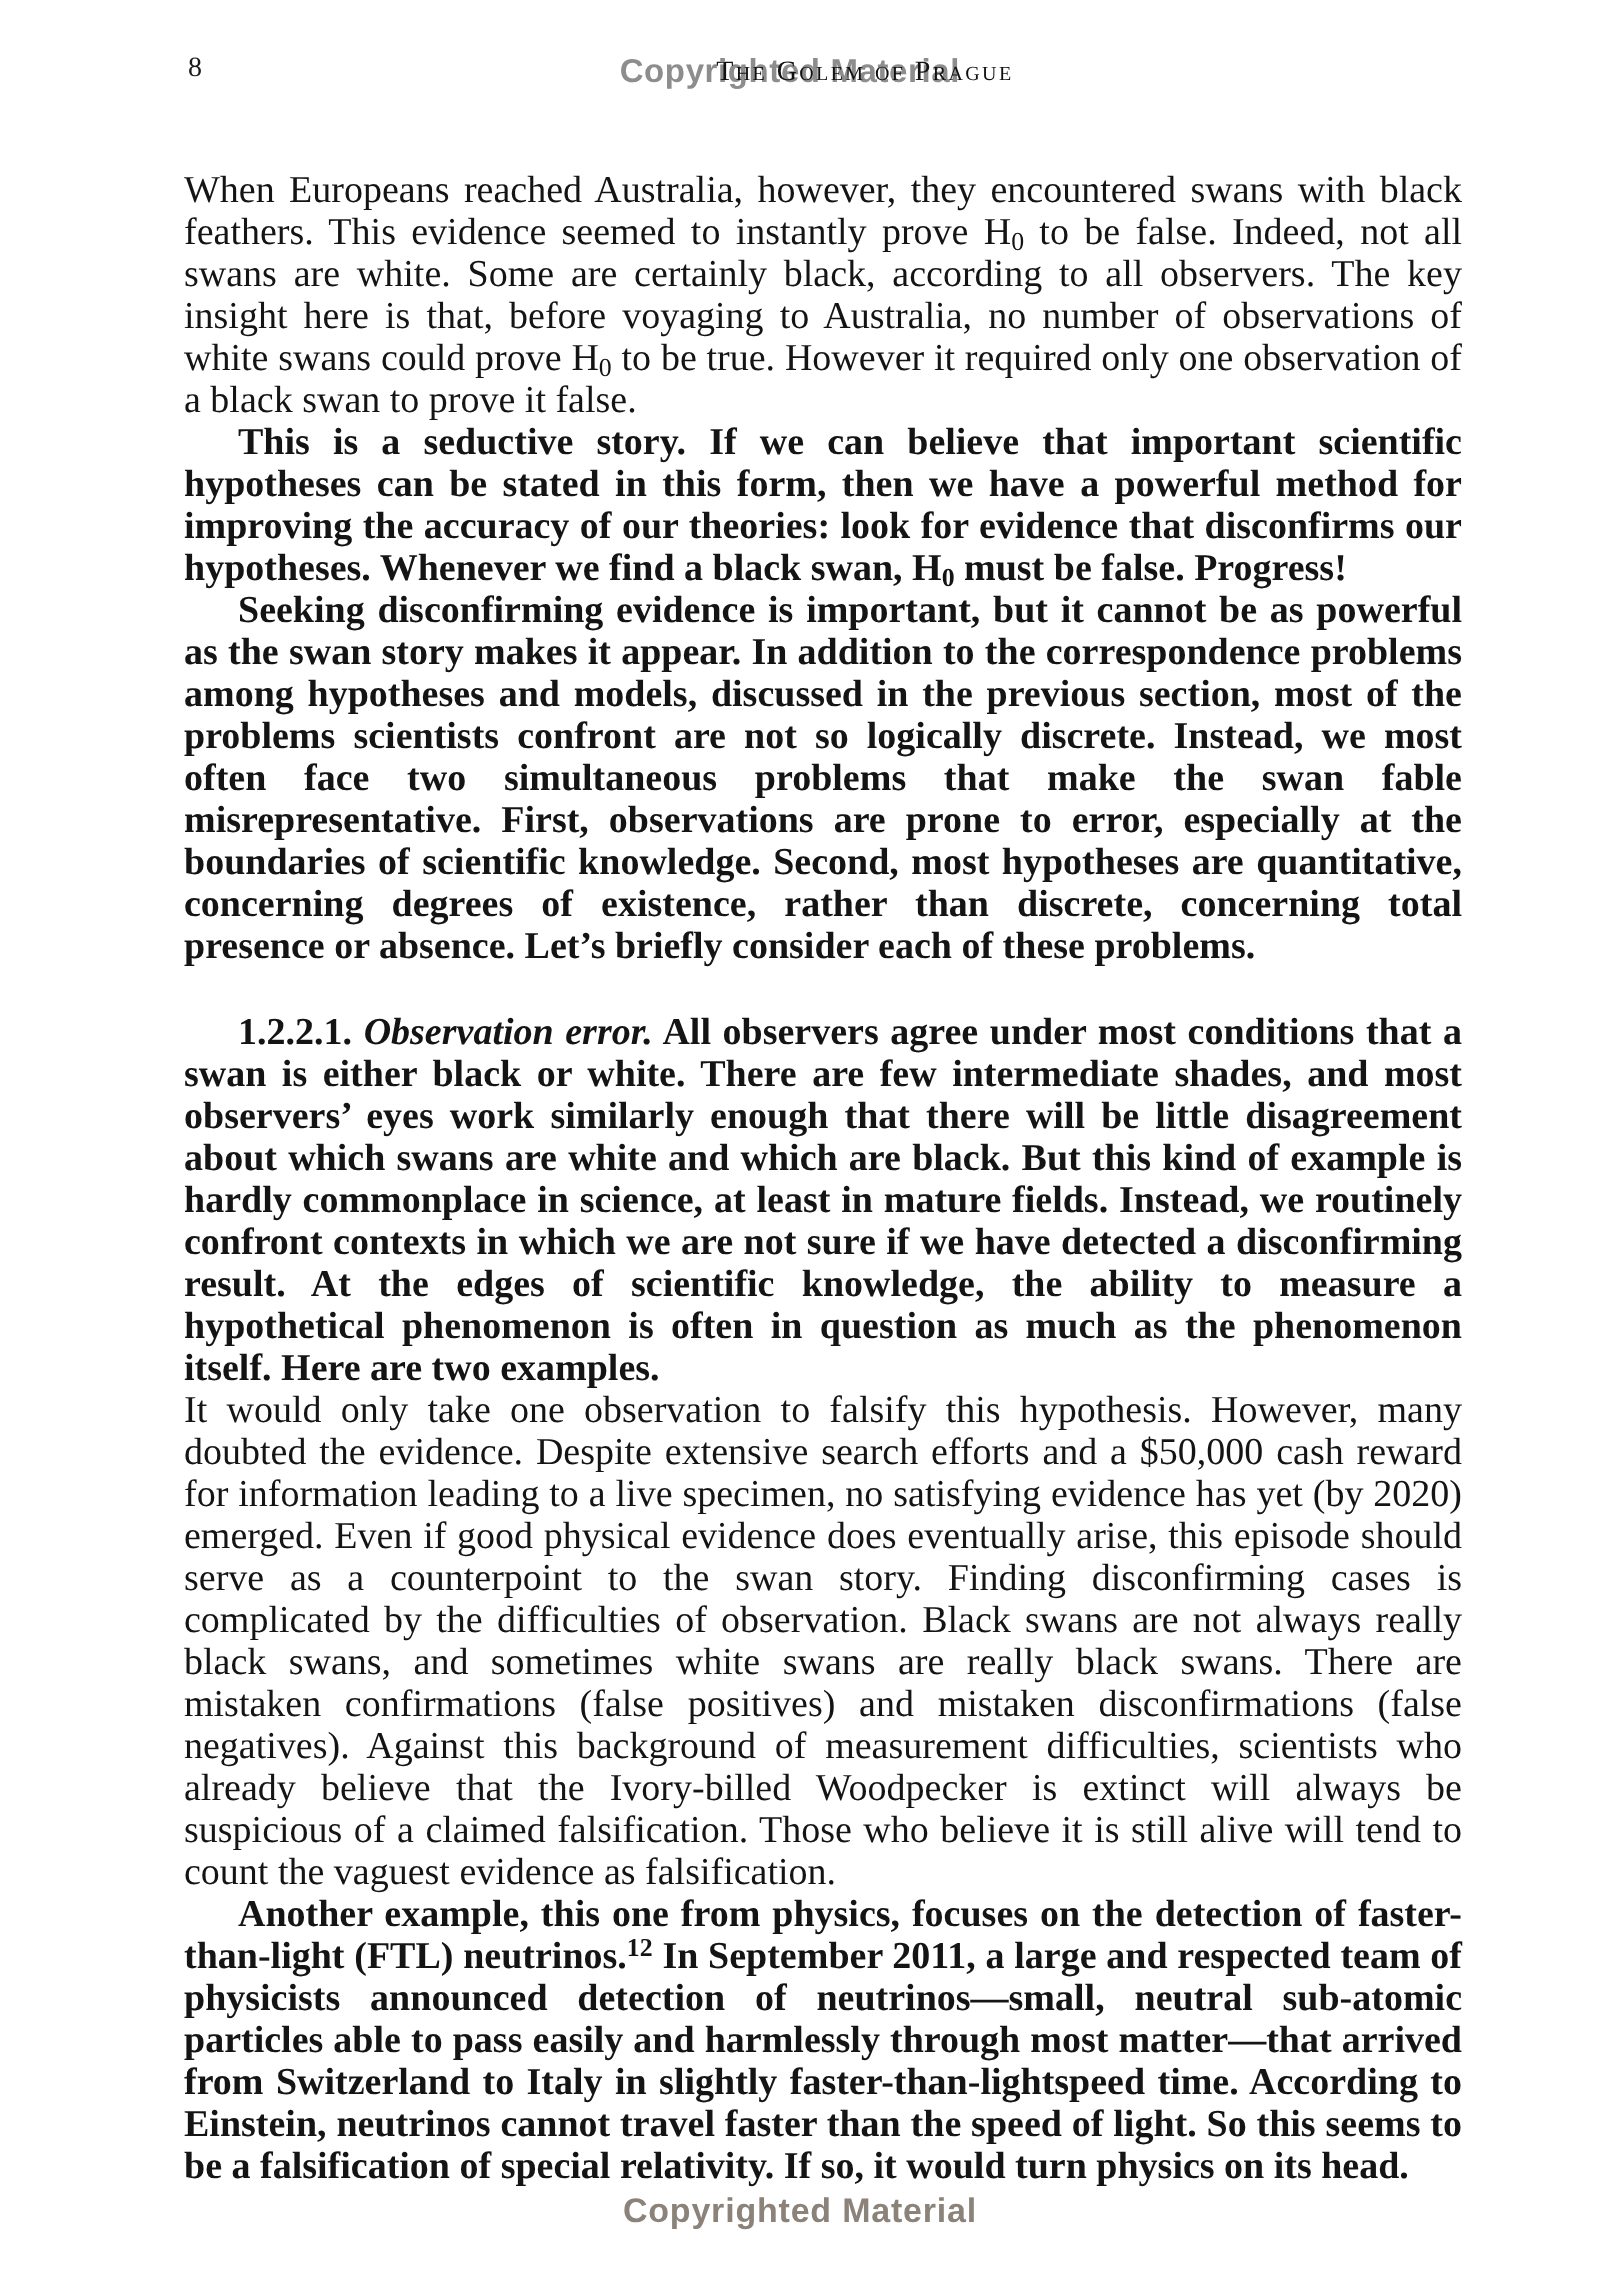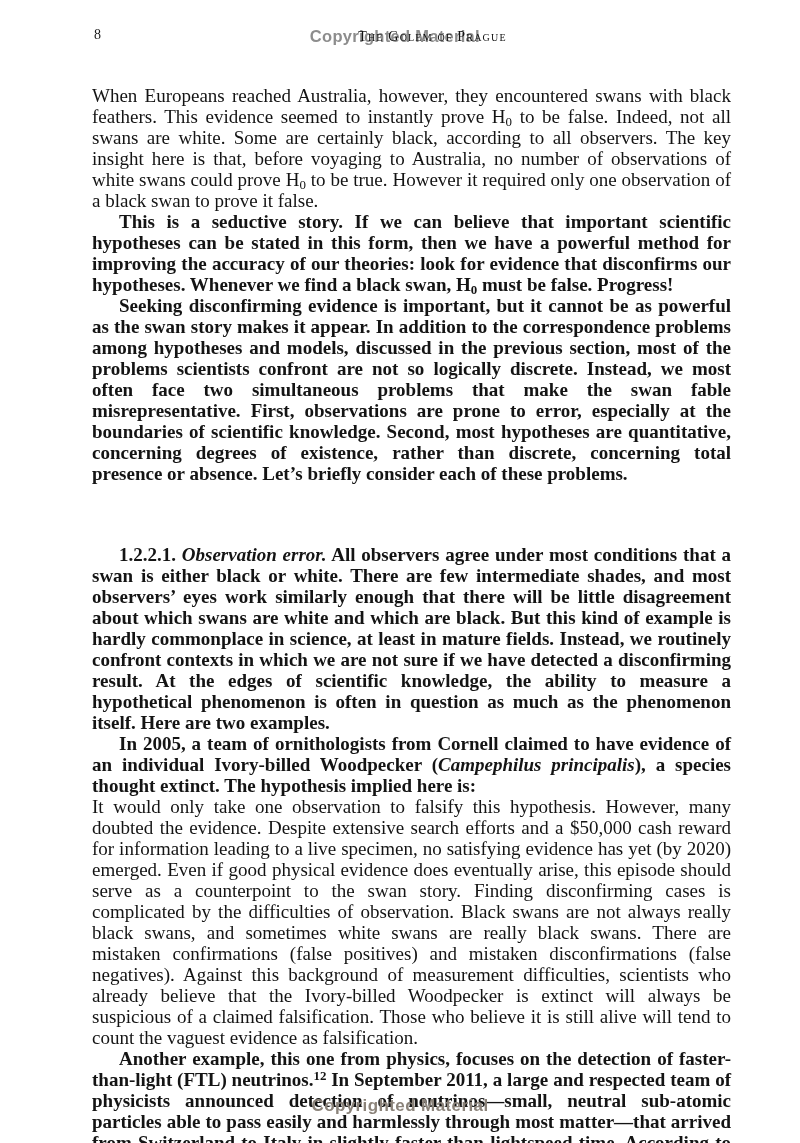--- a/index.html
+++ b/index.html
@@ -22,21 +22,21 @@
     font-variant:small-caps; letter-spacing:1.2px; font-size:14px;
     color:#111; white-space:nowrap; z-index:2;margin-left:28px;
   }
   main {
     position:absolute; left:92px; top:85px; width:639px;
     font-size:19px; line-height:21px; text-align:justify;
     hyphens:auto; -webkit-hyphens:auto;
   }
   .para { margin:0; text-indent:0; }
   .indent { text-indent:27px;font-weight:bold; }
-  .section-start { margin-top:60px; }
+  .section-start { margin-top:22px; }
   .equation { text-align:center; margin:11px 0 10px 0; text-indent:0; }
   sub { font-size:68%; position:relative; top:0.22em; vertical-align:baseline; line-height:0; }
   sup { font-size:68%; position:relative; top:-0.45em; vertical-align:baseline; line-height:0; }
   i { font-style:italic; }
   .watermark-bottom {
     position:absolute; left:50%; transform:translateX(-50%); top:1096px;
     font-family:"Liberation Sans", sans-serif; font-weight:bold;
     font-size:17px; color:#8b837a; letter-spacing:0.4px; white-space:nowrap;
   }
 </style>
@@ -48,18 +48,17 @@
 <div class="head-wrap">
   <div class="watermark-top">Copyrighted Material</div>
   <div class="running-head">The Golem of Prague</div>
 </div>
 
 <main>
   <p class="para">When Europeans reached Australia, however, they encountered swans with black feathers. This evidence seemed to instantly prove H<sub>0</sub> to be false. Indeed, not all swans are white. Some are certainly black, according to all observers. The key insight here is that, before voyaging to Australia, no number of observations of white swans could prove H<sub>0</sub> to be true. However it required only one observation of a black swan to prove it false.</p>
   <p class="para indent">This is a seductive story. If we can believe that important scientific hypotheses can be stated in this form, then we have a powerful method for improving the accuracy of our theories: look for evidence that disconfirms our hypotheses. Whenever we find a black swan, H<sub>0</sub> must be false. Progress!</p>
   <p class="para indent">Seeking disconfirming evidence is important, but it cannot be as powerful as the swan story makes it appear. In addition to the correspondence problems among hypotheses and models, discussed in the previous section, most of the problems scientists confront are not so logically discrete. Instead, we most often face two simultaneous problems that make the swan fable misrepresentative. First, observations are prone to error, especially at the boundaries of scientific knowledge. Second, most hypotheses are quantitative, concerning degrees of existence, rather than discrete, concerning total presence or absence. Let’s briefly consider each of these problems.</p>
   <p class="para indent section-start">1.2.2.1. <i>Observation error.</i> All observers agree under most conditions that a swan is either black or white. There are few intermediate shades, and most observers’ eyes work similarly enough that there will be little disagreement about which swans are white and which are black. But this kind of example is hardly commonplace in science, at least in mature fields. Instead, we routinely confront contexts in which we are not sure if we have detected a disconfirming result. At the edges of scientific knowledge, the ability to measure a hypothetical phenomenon is often in question as much as the phenomenon itself. Here are two examples.</p>
-  <p class="para indent">In 2005, a team of ornithologists from Cornell claimed to have evidence of an individual Ivory-billed Woodpecker (<i>Campephilus principalis</i>), a species thought extinct. The hypothesis implied here is:</p>
   <p class="para">It would only take one observation to falsify this hypothesis. However, many doubted the evidence. Despite extensive search efforts and a $50,000 cash reward for information leading to a live specimen, no satisfying evidence has yet (by 2020) emerged. Even if good physical evidence does eventually arise, this episode should serve as a counterpoint to the swan story. Finding disconfirming cases is complicated by the difficulties of observation. Black swans are not always really black swans, and sometimes white swans are really black swans. There are mistaken confirmations (false positives) and mistaken disconfirmations (false negatives). Against this background of measurement difficulties, scientists who already believe that the Ivory-billed Woodpecker is extinct will always be suspicious of a claimed falsification. Those who believe it is still alive will tend to count the vaguest evidence as falsification.</p>
   <p class="para indent">Another example, this one from physics, focuses on the detection of faster-than-light (FTL) neutrinos.<sup>12</sup> In September 2011, a large and respected team of physicists announced detection of neutrinos—small, neutral sub-atomic particles able to pass easily and harmlessly through most matter—that arrived from Switzerland to Italy in slightly faster-than-lightspeed time. According to Einstein, neutrinos cannot travel faster than the speed of light. So this seems to be a falsification of special relativity. If so, it would turn physics on its head.</p>
 </main>
 
 <div class="watermark-bottom">Copyrighted Material</div>
 
 </body></html>

